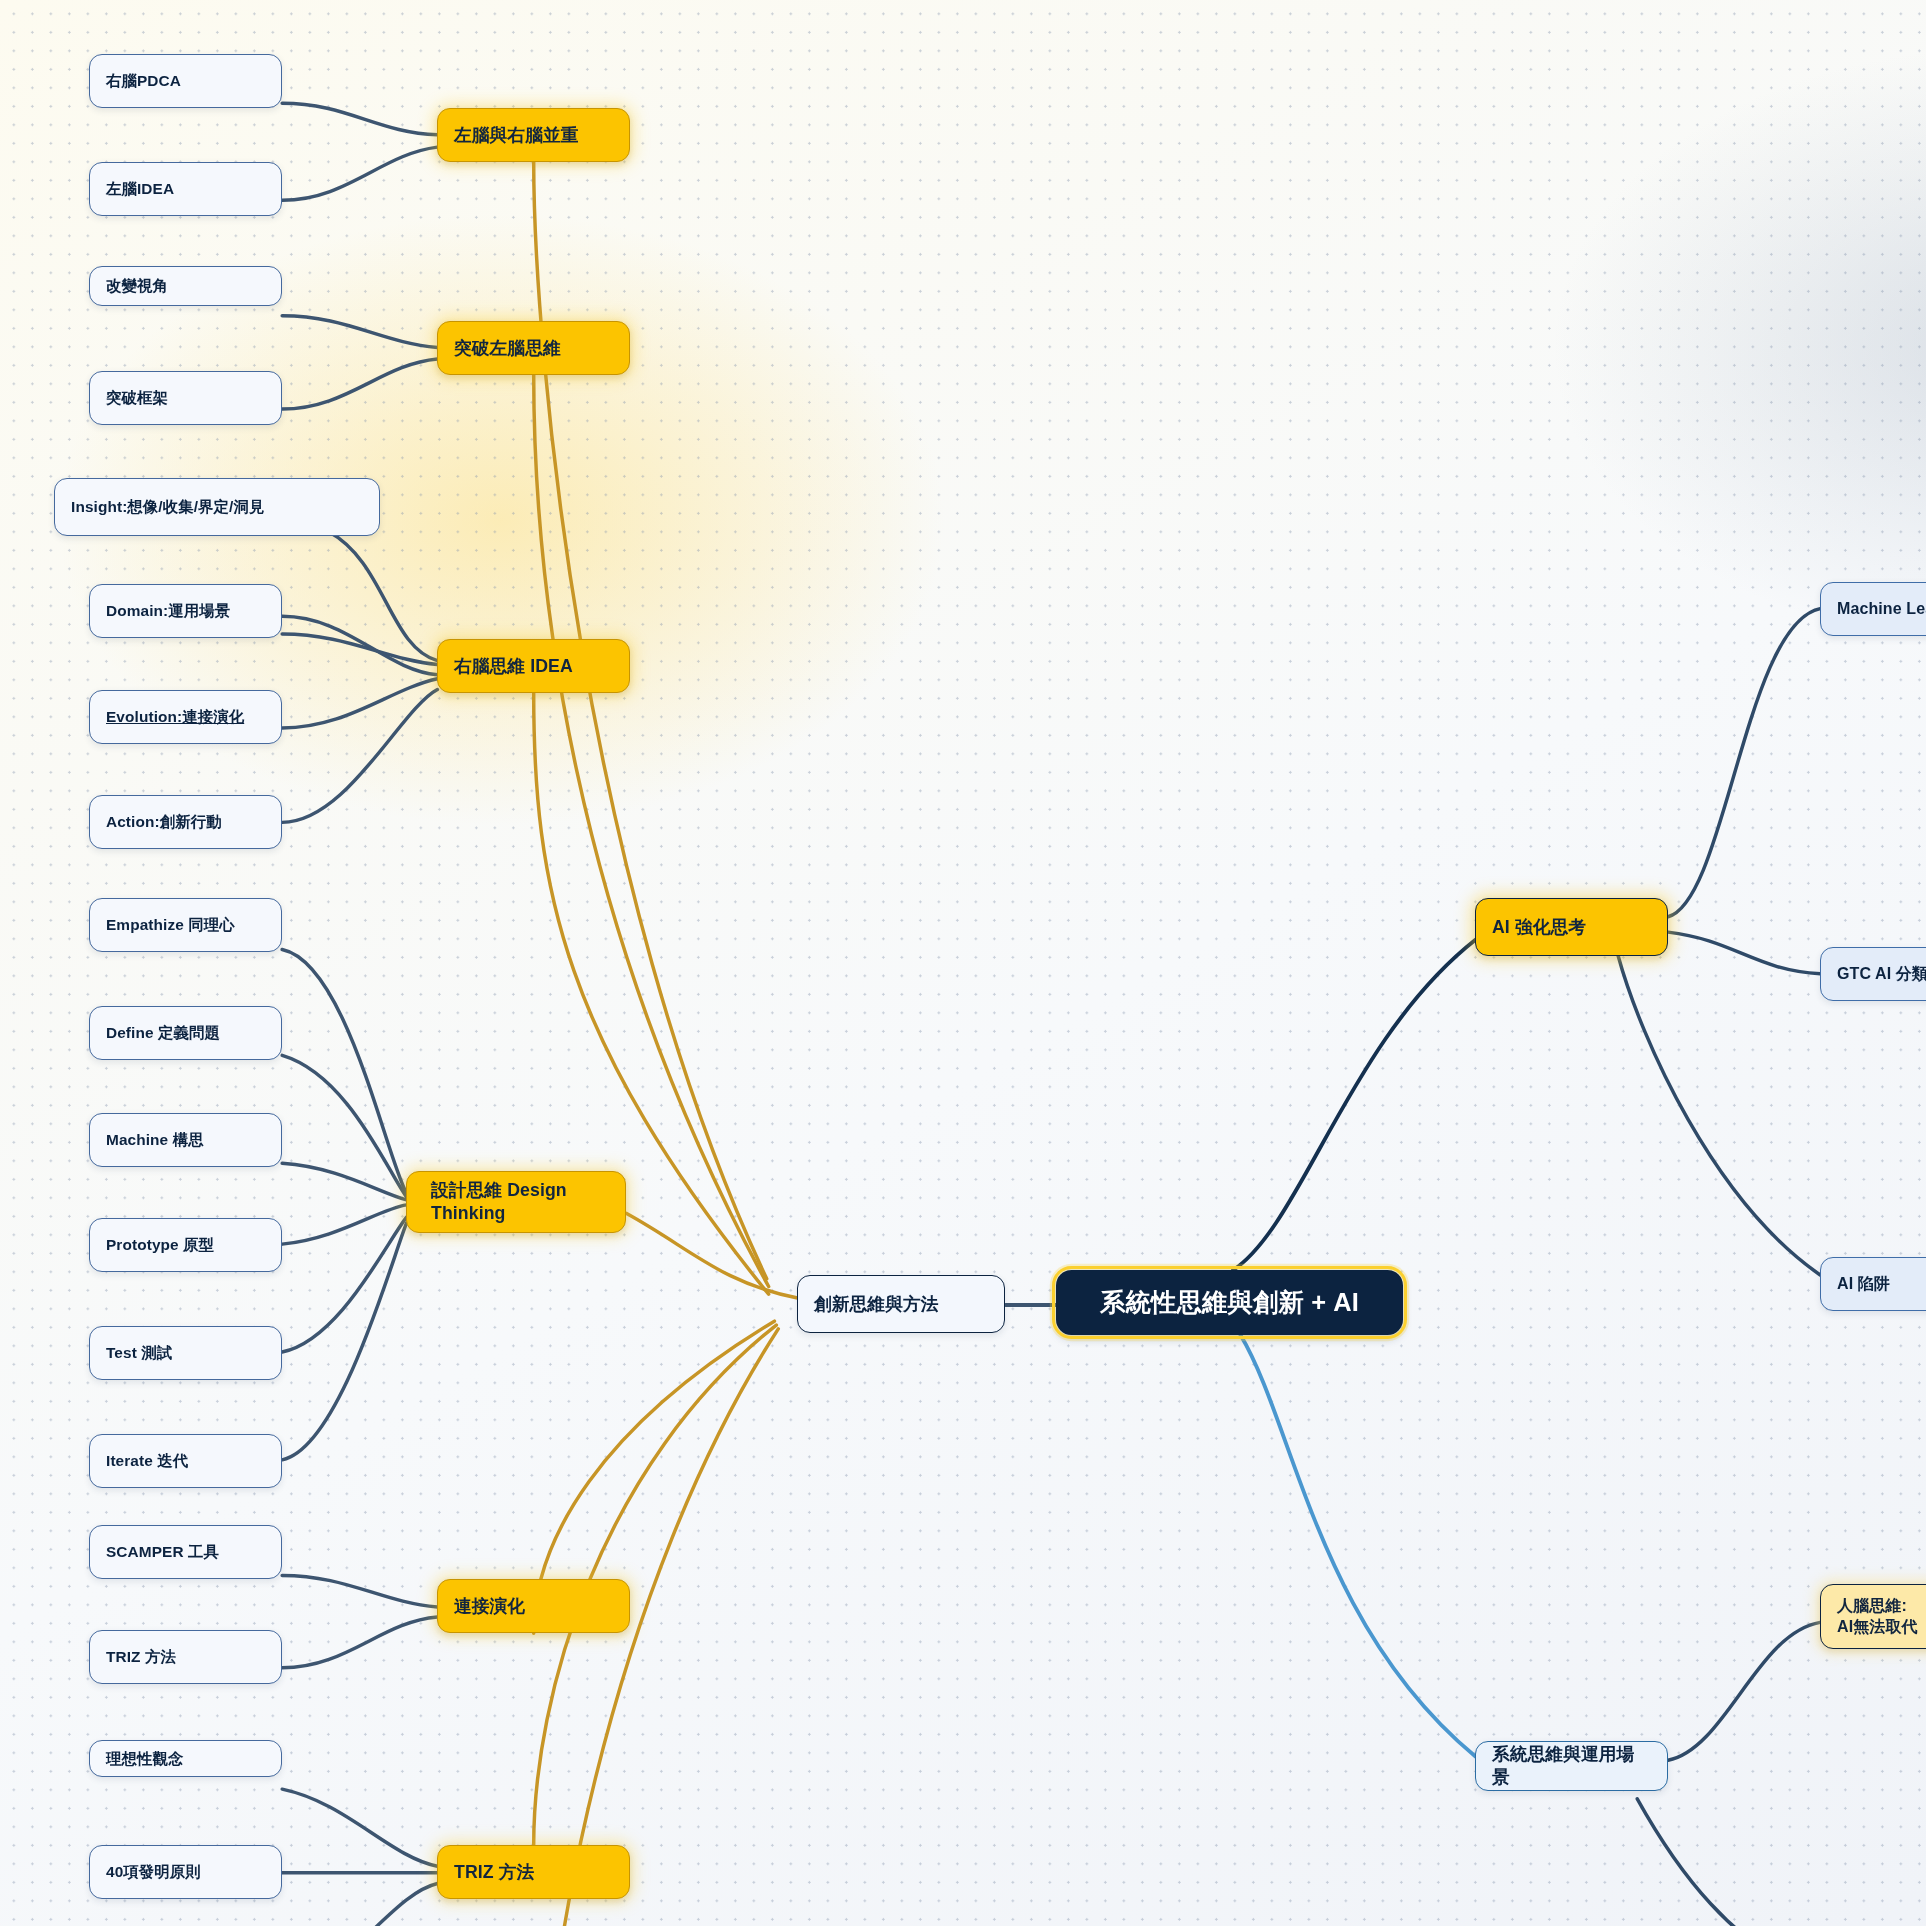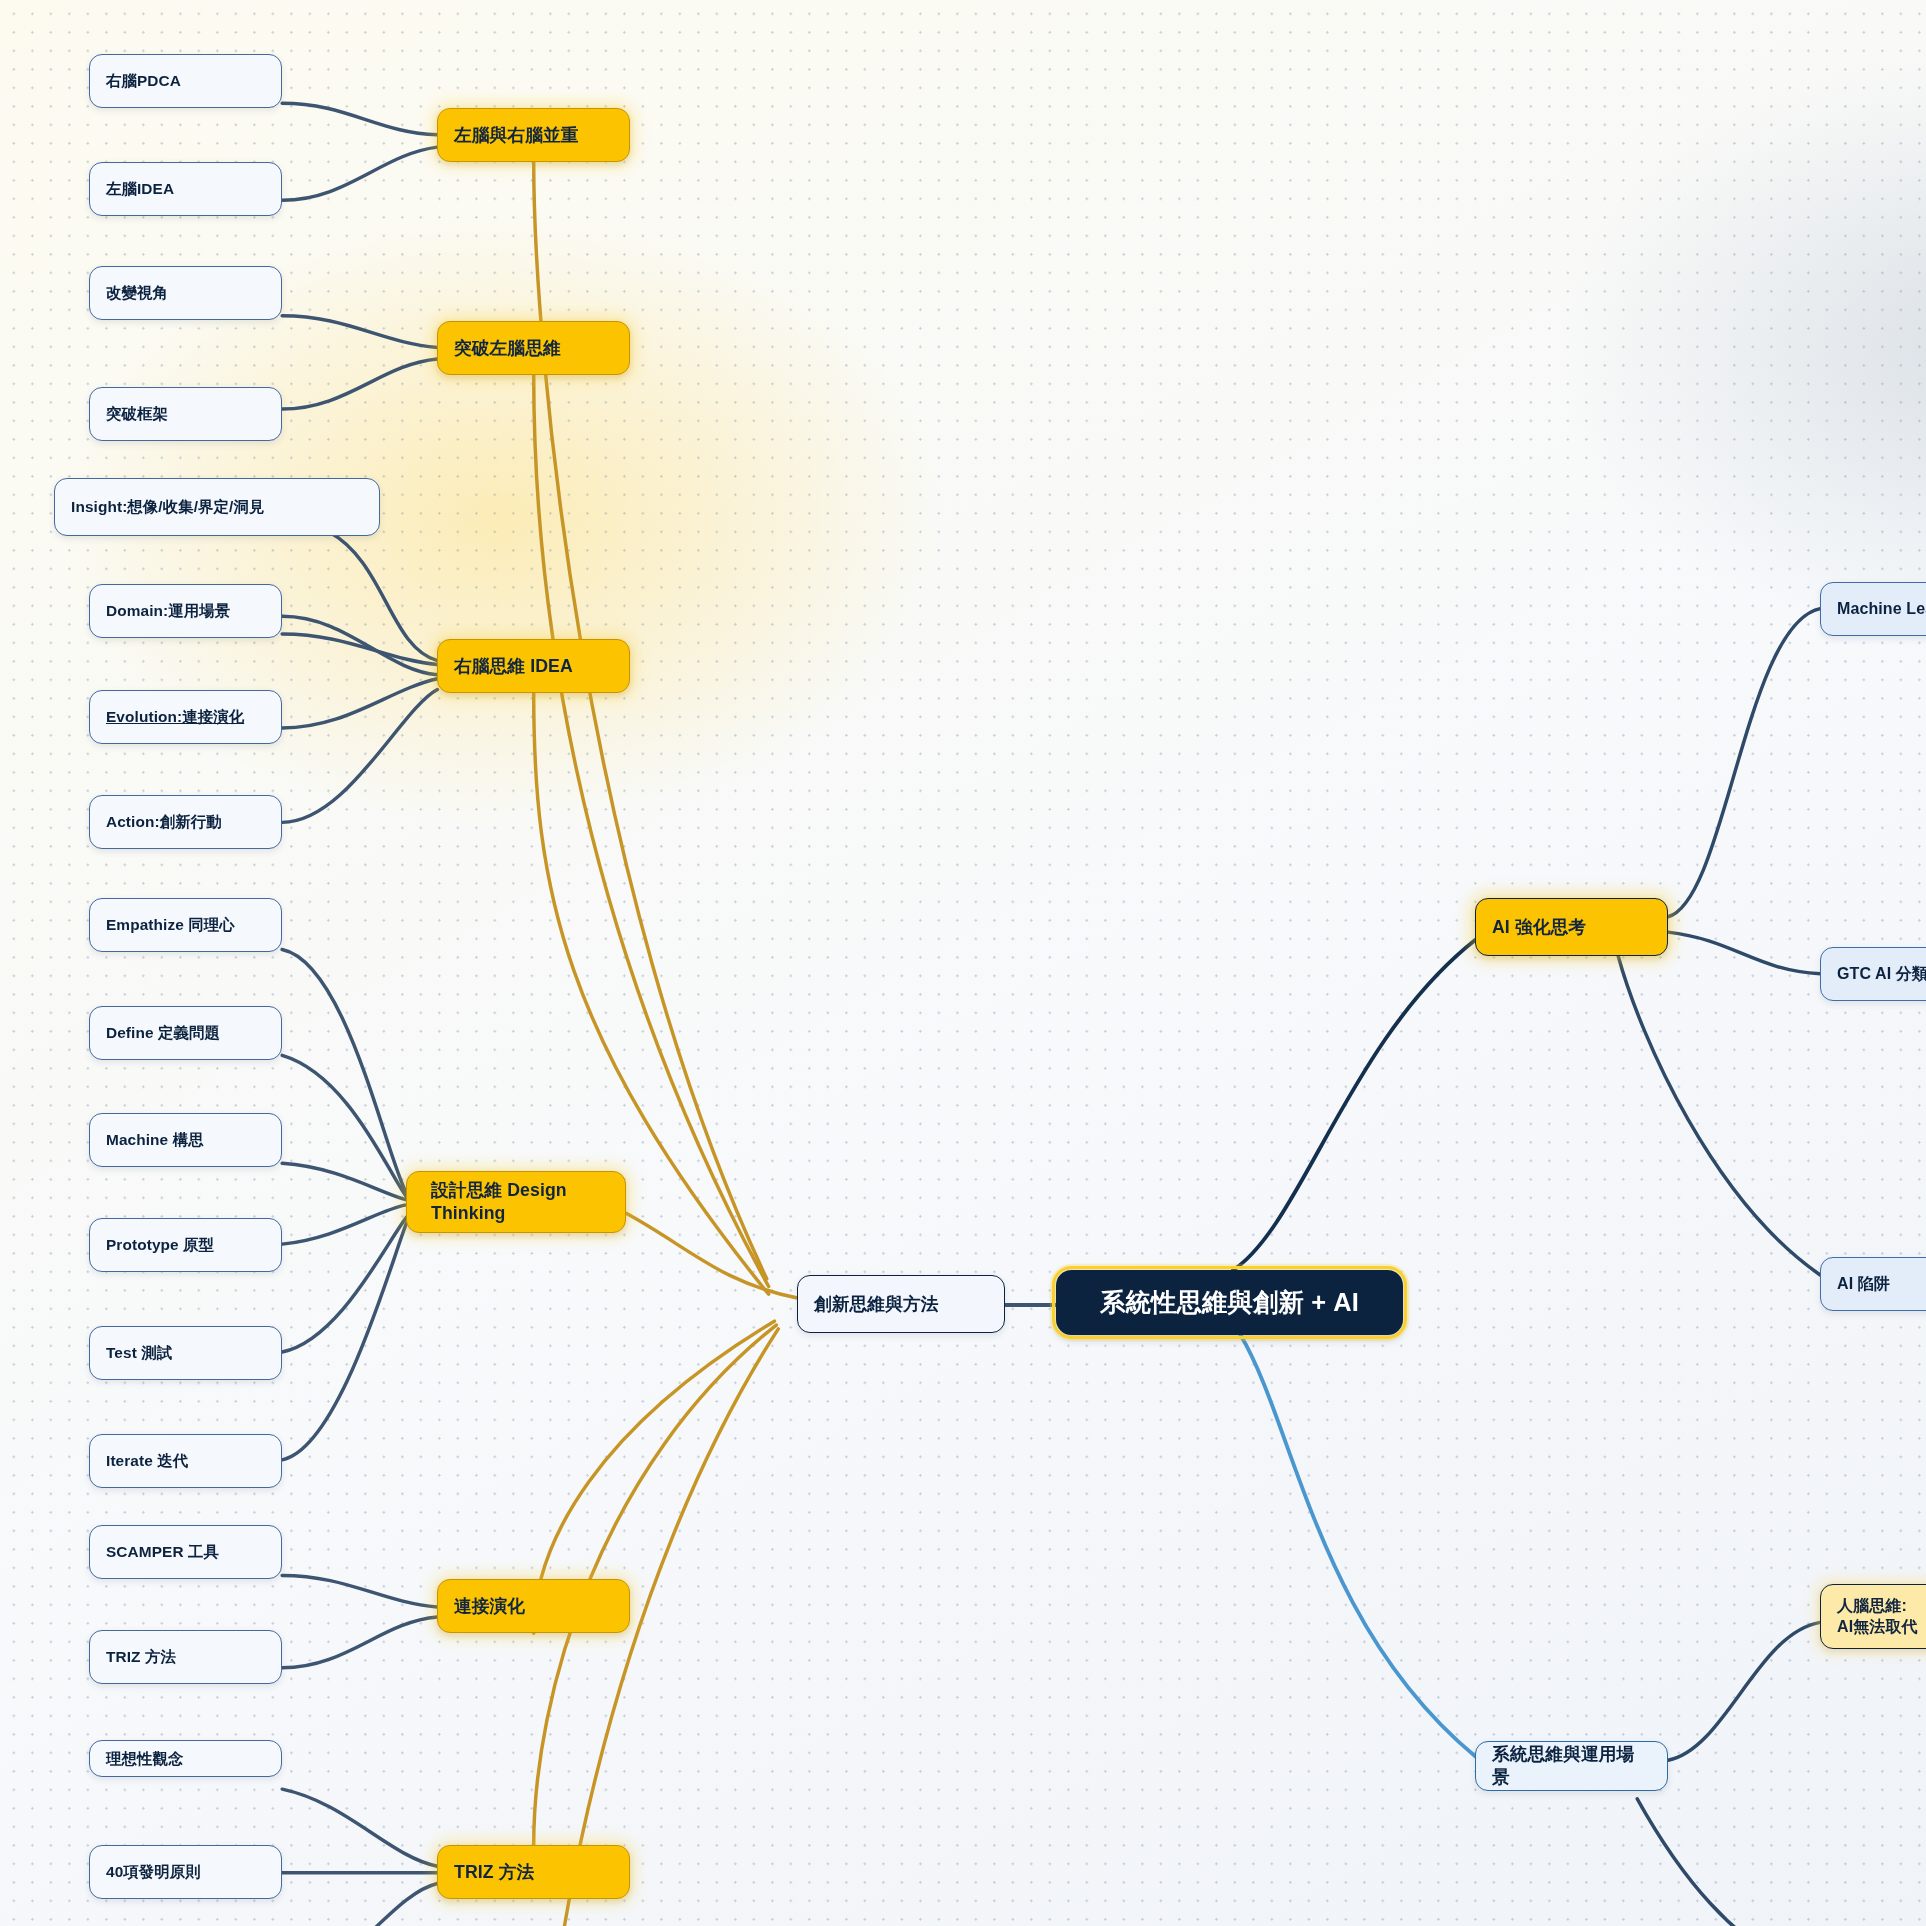--- a/index.html
+++ b/index.html
@@ -201,22 +201,22 @@
 
   <div class="node n-root" style="left: 1056px; top: 1270px; width: 347px; height: 65px;">系統性思維與創新 + AI</div>
 
   <div class="node n-branch-main" style="left: 797px; top: 1275px; width: 208px; height: 58px;">創新思維與方法</div>
 
   <div class="node n-hub-yellow" style="left: 437px; top: 108px; width: 193px; height: 54px;">左腦與右腦並重</div>
   <div class="node n-leaf" style="left: 89px; top: 54px; width: 193px; height: 54px;">右腦PDCA</div>
   <div class="node n-leaf" style="left: 89px; top: 162px; width: 193px; height: 54px;">左腦IDEA</div>
 
   <div class="node n-hub-yellow" style="left: 437px; top: 321px; width: 193px; height: 54px;">突破左腦思維</div>
-  <div class="node n-leaf" style="left: 89px; top: 266px; width: 193px; height: 54px;">改變視角</div>
-  <div class="node n-leaf" style="left: 89px; top: 371px; width: 193px; height: 54px; margin-top: 16px;">突破框架</div>
+  <div class="node n-leaf" style="left: 89px; top: 266px; width: 193px; height: 40px;">改變視角</div>
+  <div class="node n-leaf" style="left: 89px; top: 371px; width: 193px; height: 54px;">突破框架</div>
 
   <div class="node n-hub-yellow" style="left: 437px; top: 639px; width: 193px; height: 54px;">右腦思維 IDEA</div>
   <div class="node n-leaf" style="left: 54px; top: 478px; width: 326px; height: 58px;">Insight:想像/收集/界定/洞見</div>
   <div class="node n-leaf" style="left: 89px; top: 584px; width: 193px; height: 54px;">Domain:運用場景</div>
   <div class="node n-leaf" style="left: 89px; top: 690px; width: 193px; height: 54px; text-decoration: underline;">Evolution:連接演化</div>
   <div class="node n-leaf" style="left: 89px; top: 795px; width: 193px; height: 54px;">Action:創新行動</div>
 
   <div class="node n-hub-yellow" style="left: 406px; top: 1171px; width: 220px; height: 62px; padding-left: 24px;">設計思維 Design Thinking</div>
   <div class="node n-leaf" style="left: 89px; top: 898px; width: 193px; height: 54px;">Empathize 同理心</div>
   <div class="node n-leaf" style="left: 89px; top: 1006px; width: 193px; height: 54px;">Define 定義問題</div>

